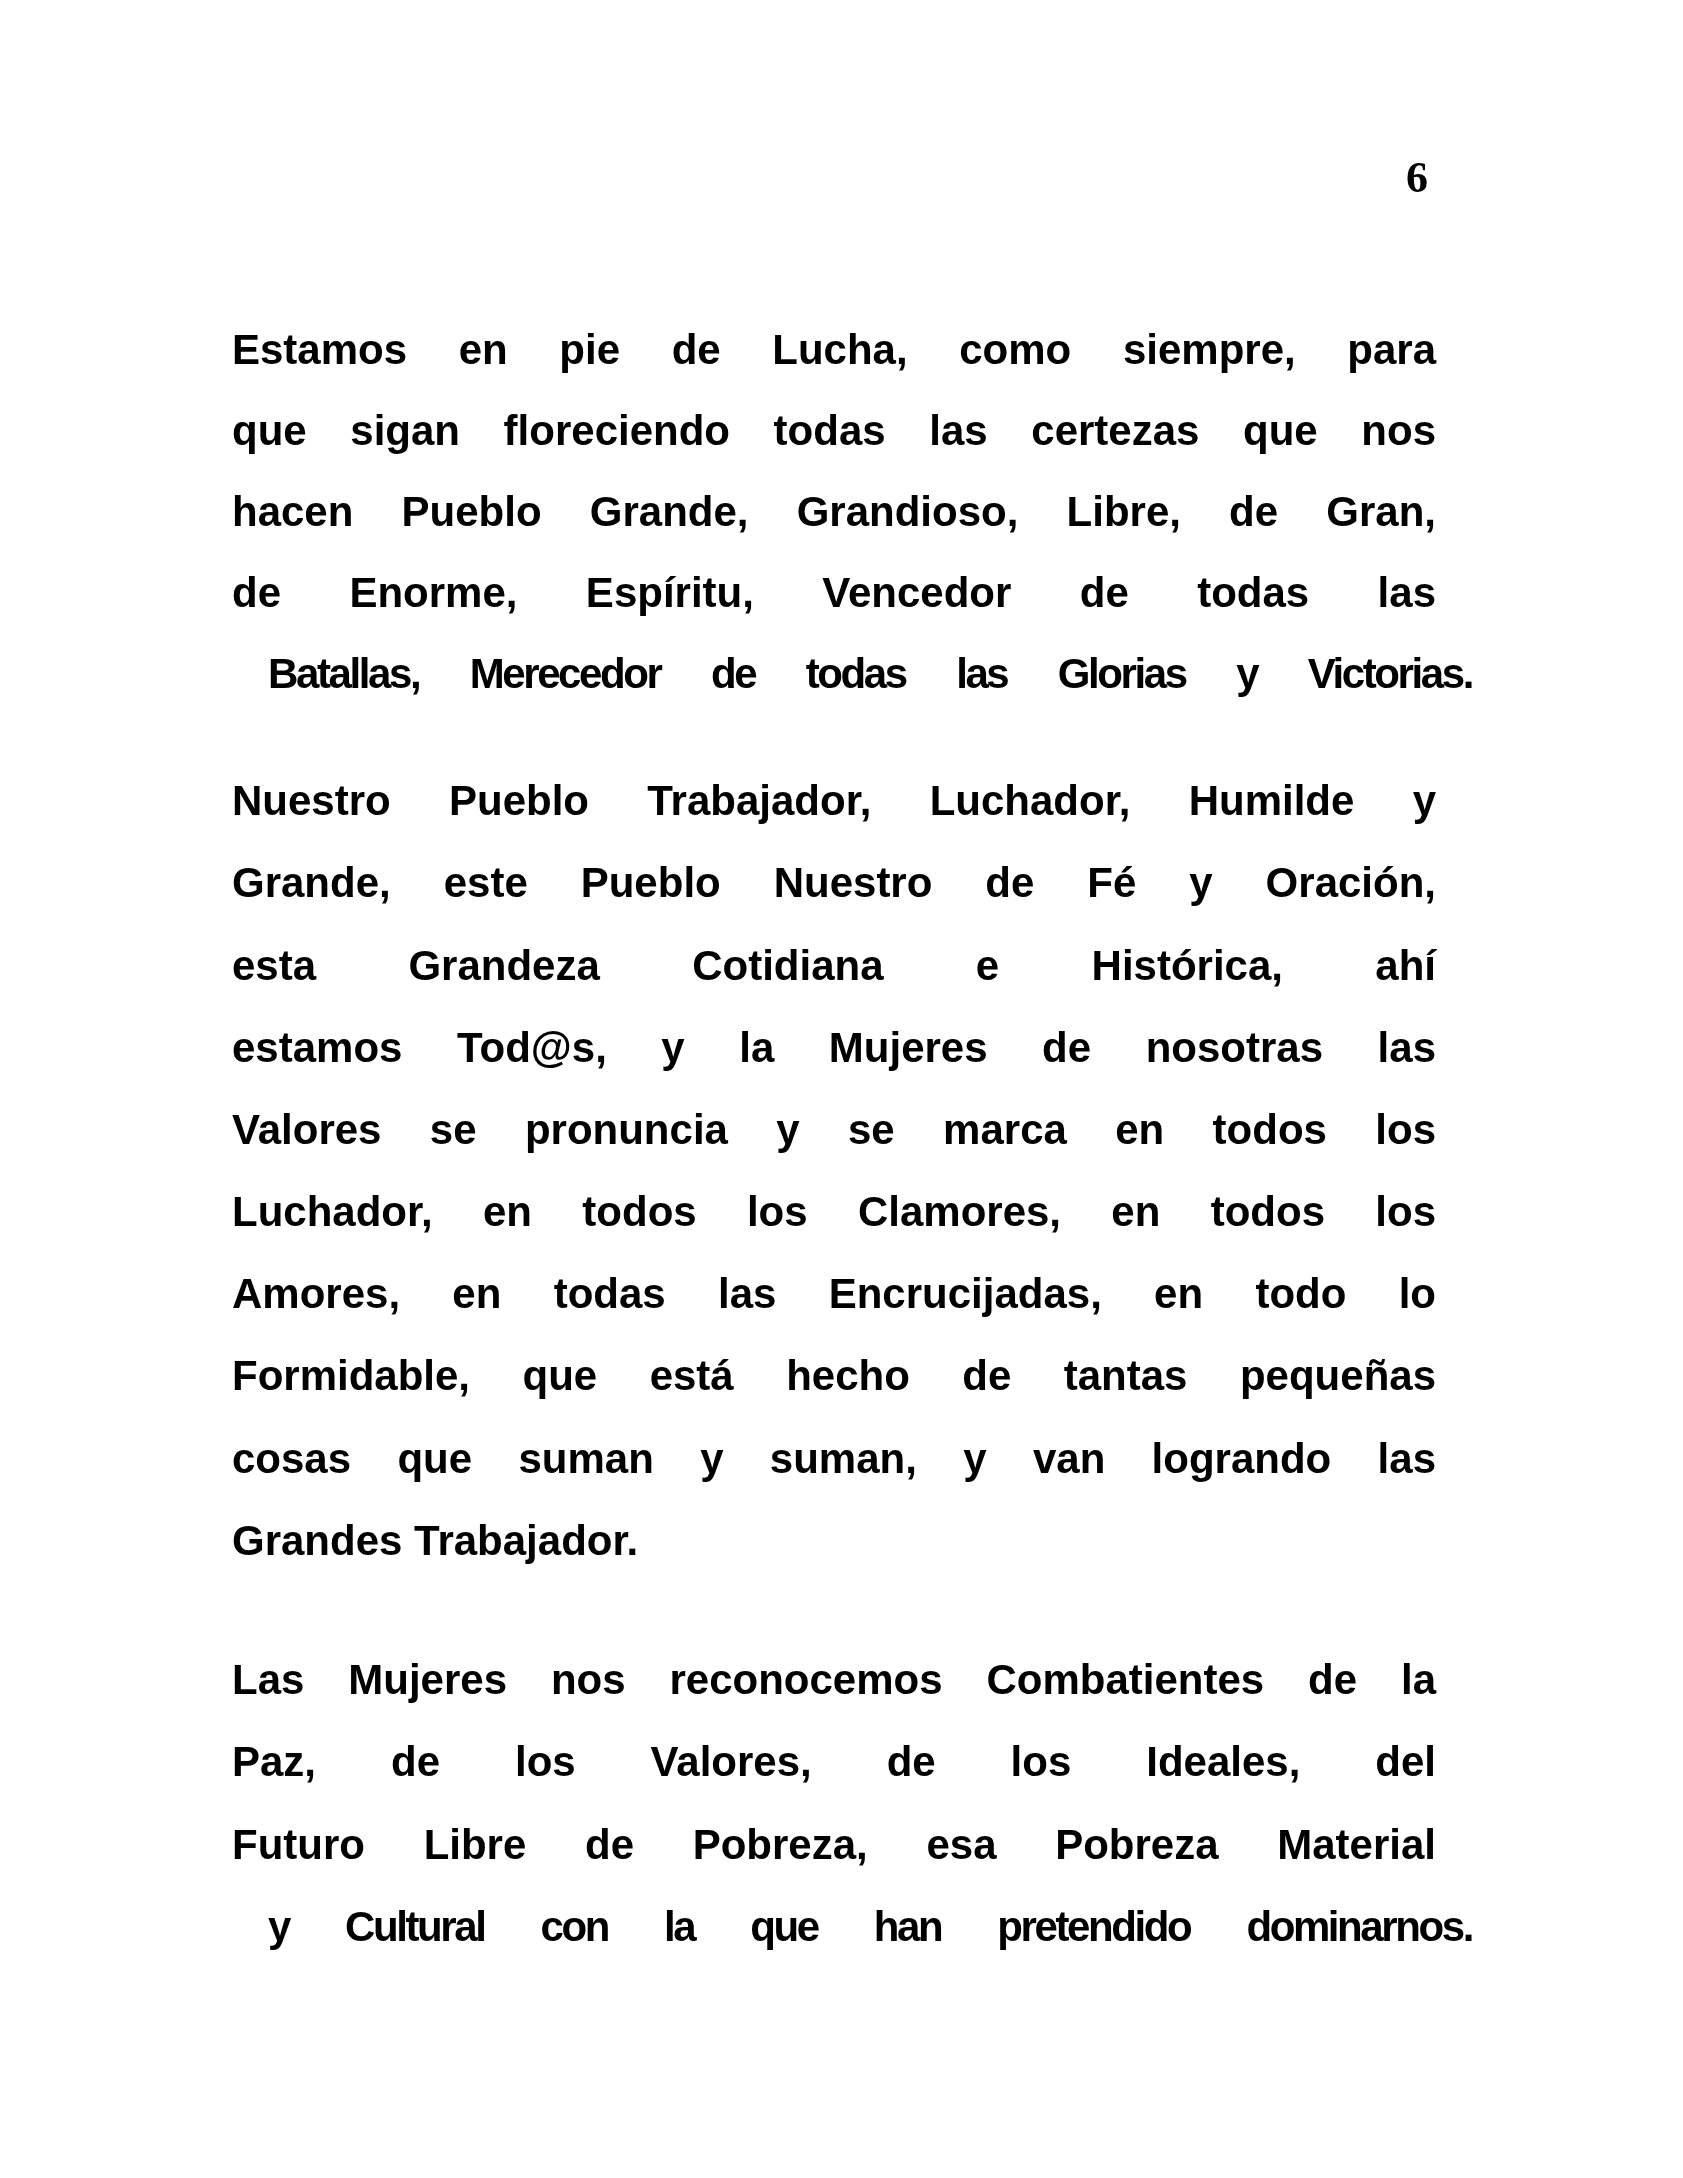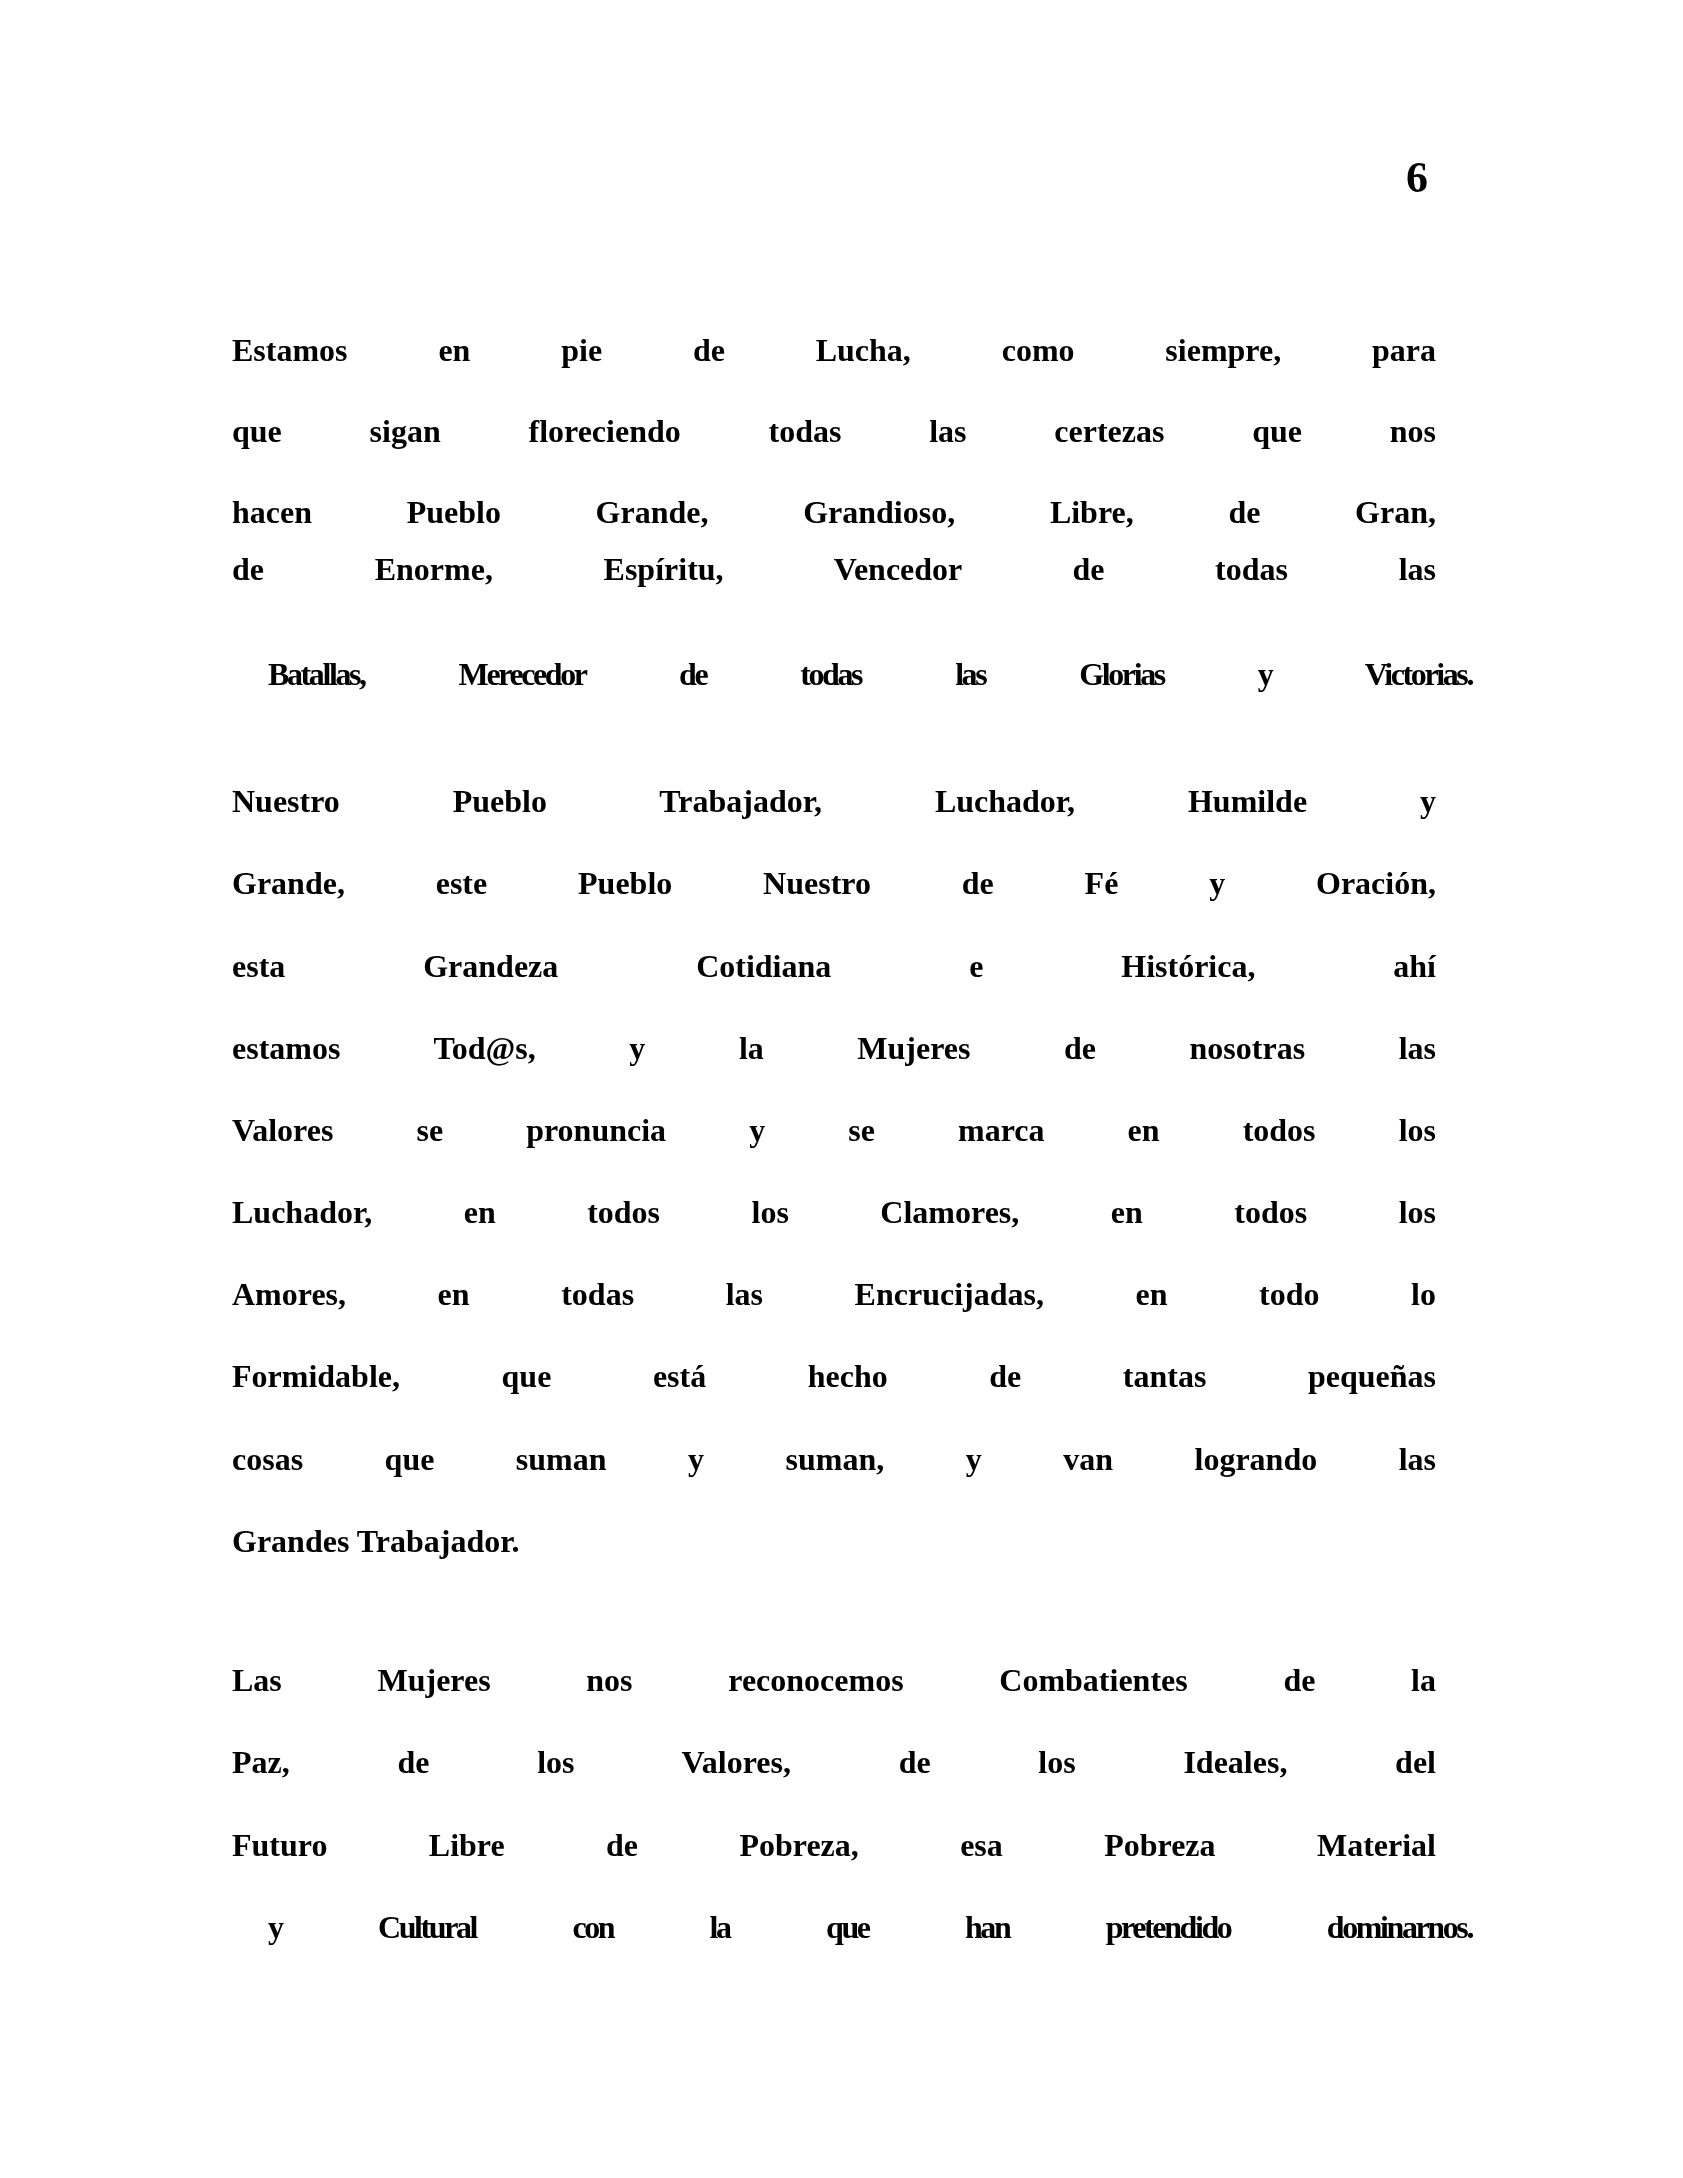--- a/index.html
+++ b/index.html
@@ -5,37 +5,37 @@
   html, body { margin: 0; padding: 0; background: #ffffff; }
   body { width: 1683px; height: 2178px; position: relative; overflow: hidden; }
   .page-number {
     position: absolute; left: 1406px; top: 156px;
     font-family: "Liberation Serif", serif; font-weight: bold; font-size: 44px;
     color: #000; line-height: 1;
   }
   .para { position: absolute; left: 232px; width: 1204px; }
   .line {
     position: absolute; left: 0; width: 1204px; height: 50px;
-    font-family: Liberation Serif, serif; font-weight: bold;
-    font-size: 32px; line-height: 50px; color: #000;
+    font-family: Liberation Sans, sans-serif; font-weight: bold;
+    font-size: 42px; line-height: 50px; color: #000;
     text-align: justify; text-align-last: justify; white-space: nowrap;
   }
   .line.last { text-align-last: left; }
   .line.tight { letter-spacing: -2.4px; margin-left: 36px; }
 </style>
 </head>
 <body>
 
 <div class="page-number">6</div>
 
 <div class="para" style="top:0">
   <div class="line" style="top:325px">Estamos en pie de Lucha, como siempre, para</div>
   <div class="line" style="top:406px">que sigan floreciendo todas las certezas que nos</div>
   <div class="line" style="top:487px">hacen Pueblo Grande, Grandioso, Libre, de Gran,</div>
-  <div class="line" style="top:544px">de Enorme, Espíritu, Vencedor de todas las</div>
+  <div class="line" style="top:568px">de Enorme, Espíritu, Vencedor de todas las</div>
   <div class="line tight" style="top:649px">Batallas, Merecedor de todas las Glorias y Victorias.</div>
 </div>
 
 <div class="para" style="top:0">
   <div class="line" style="top:776px">Nuestro Pueblo Trabajador, Luchador, Humilde y</div>
   <div class="line" style="top:858px">Grande, este Pueblo Nuestro de Fé y Oración,</div>
   <div class="line" style="top:941px">esta Grandeza Cotidiana e Histórica, ahí</div>
   <div class="line" style="top:1023px">estamos Tod@s, y la Mujeres de nosotras las</div>
   <div class="line" style="top:1105px">Valores se pronuncia y se marca en todos los</div>
   <div class="line" style="top:1187px">Luchador, en todos los Clamores, en todos los</div>

